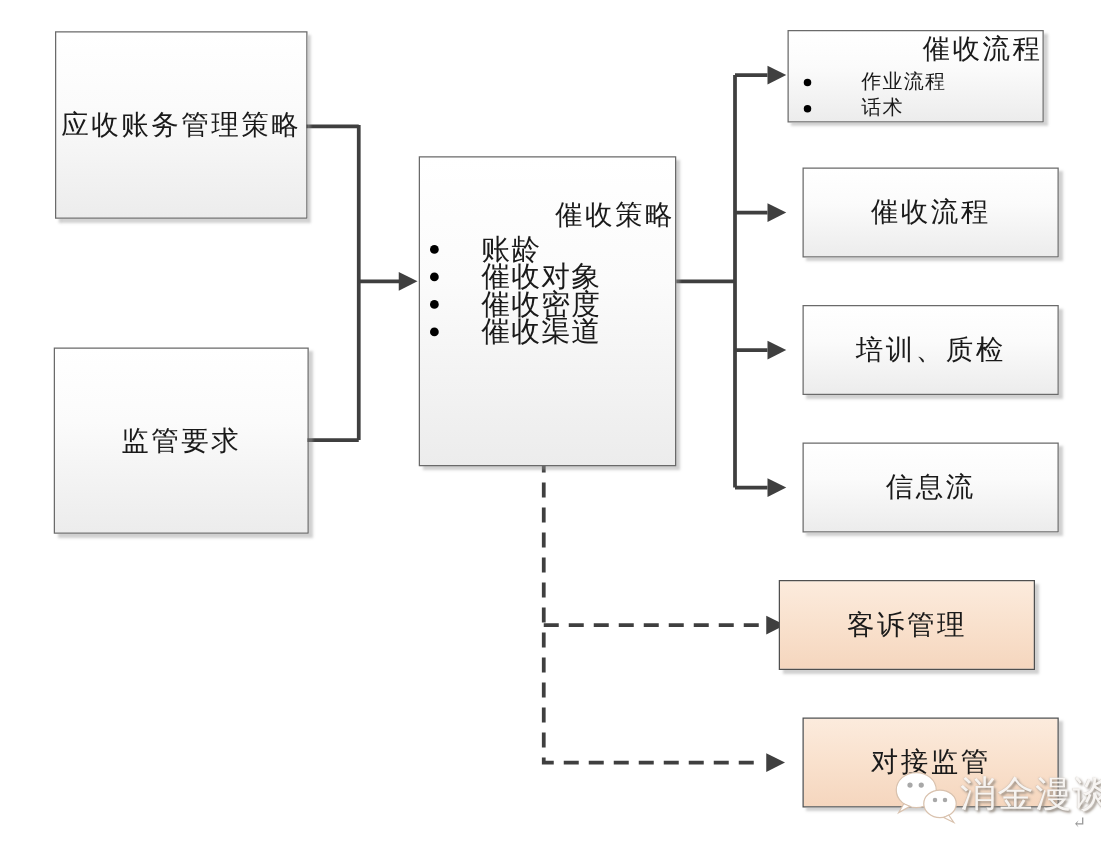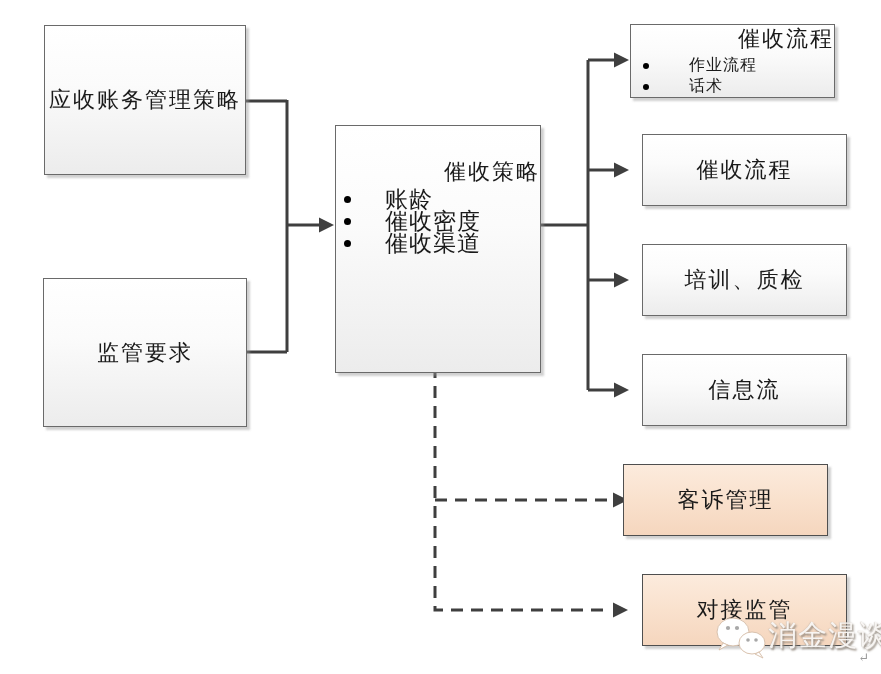--- a/index.html
+++ b/index.html
@@ -88,20 +88,24 @@
 
   <div class="node center-box" style="left:335px;top:125px;width:206px;height:248px">
     <span class="box-title">催收策略</span>
     <ul class="bullet-list">
       <li class="bullet-row">
         <span class="bullet-dot"></span>
         <span class="bullet-text">账龄</span>
       </li>
       <li class="bullet-row">
         <span class="bullet-dot"></span>
+        <span class="bullet-text">催收对象</span>
+      </li>
+      <li class="bullet-row">
+        <span class="bullet-dot"></span>
         <span class="bullet-text">催收密度</span>
       </li>
       <li class="bullet-row">
         <span class="bullet-dot"></span>
         <span class="bullet-text">催收渠道</span>
       </li>
     </ul>
   </div>
 
   <div class="node process-box" style="left:630px;top:24px;width:205px;height:74px">

